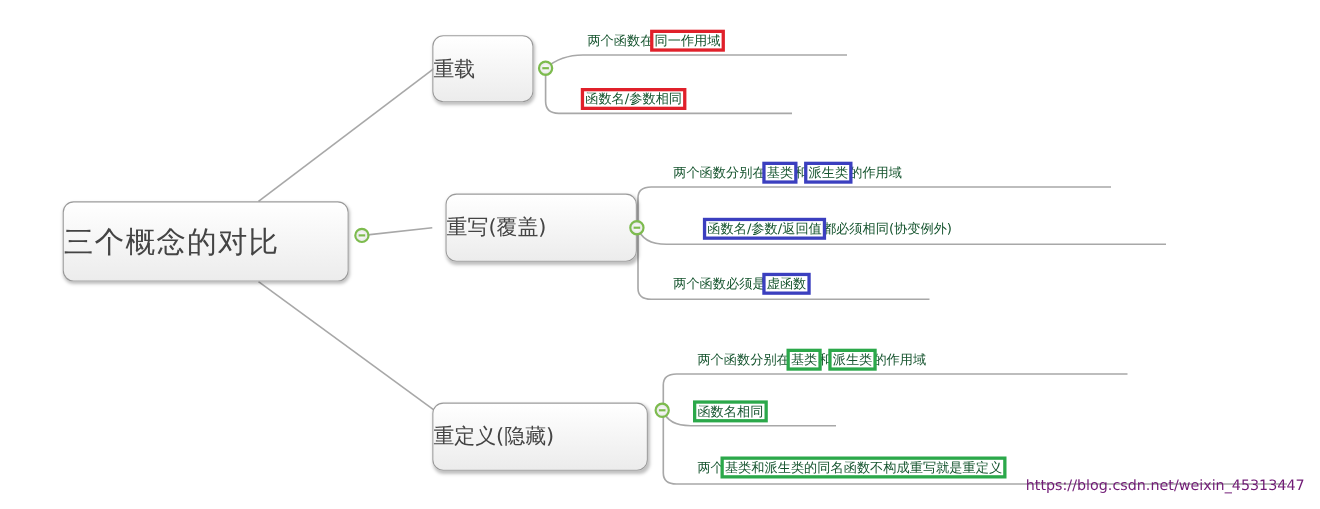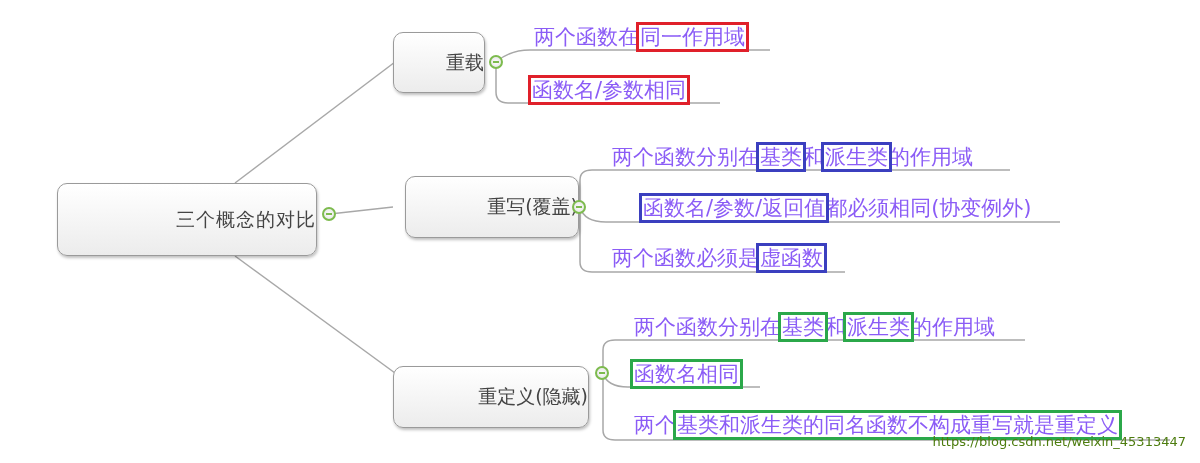--- a/index.html
+++ b/index.html
@@ -6,45 +6,45 @@
     body {
       width: 1200px; height: 463px; background: #ffffff; position: relative; overflow: hidden;
       font-family: "DejaVu Sans", "Liberation Sans", sans-serif; color: #333;
     }
     svg.lines { position: absolute; left: 0; top: 0; width: 1200px; height: 463px; }
     .node {
       position: absolute; box-sizing: border-box;
       border: 1.5px solid #9a9a9a; border-radius: 10px;
       background: linear-gradient(#ffffff, #ececec);
       box-shadow: 1px 2px 3px rgba(0,0,0,0.25);
-      display: flex; align-items: center; justify-content: flex-end;
-      color: #444; white-space: nowrap; padding-left: 48px;
+      display: flex; align-items: center; justify-content: flex-start;
+      color: #444; white-space: nowrap;
     }
-    .root { left: 57px; top: 183px; width: 260px; height: 73px; font-size: 19px; letter-spacing: 1px; }
+    .root { left: 57px; top: 183px; width: 260px; height: 73px; font-size: 27px; letter-spacing: 1px; }
     .branch { font-size: 19px; }
     .b1 { left: 393px; top: 32px; width: 92px; height: 61px; }
     .b2 { left: 393px; top: 176px; width: 174px; height: 62px; margin-left: 12px; }
     .b3 { left: 393px; top: 342px; width: 196px; height: 62px; margin-top: 24px; }
     .collapse {
       position: absolute; width: 14px; height: 14px; border-radius: 50%;
       border: 2px solid #7dbb4e; background: radial-gradient(#ffffff, #e0e0e0);
       box-sizing: border-box;
     }
     .collapse::after {
       content: ""; position: absolute; left: 2px; right: 2px; top: 4px; height: 2px; background: #7dbb4e;
     }
     .leaf {
-      position: absolute; font-size: 21px; color: #8b5cf6; white-space: nowrap; line-height: 22px;
+      position: absolute; font-size: 12px; color: #14532d; white-space: nowrap; line-height: 22px;
     }
     .hl { outline-offset: 0; padding: 0 1px; }
     .hl-red { outline: 3px solid #e0202a; }
     .hl-blue { outline: 3px solid #3b3fbf; }
     .hl-green { outline: 3px solid #2ba84a; }
     .watermark {
-      position: absolute; right: 14px; top: 434px; font-size: 13px; color: #4d7c0f; white-space: nowrap;
+      position: absolute; right: 14px; top: 434px; font-size: 13px; color: #701a75; white-space: nowrap;
     }
   </style>
 </head>
 <body>
 
 <svg class="lines">
   <g stroke="#a8a8a8" stroke-width="1.5" fill="none">
 
     <path d="M235 183 L395 62"></path>
     <path d="M330 214 L393 207"></path>

